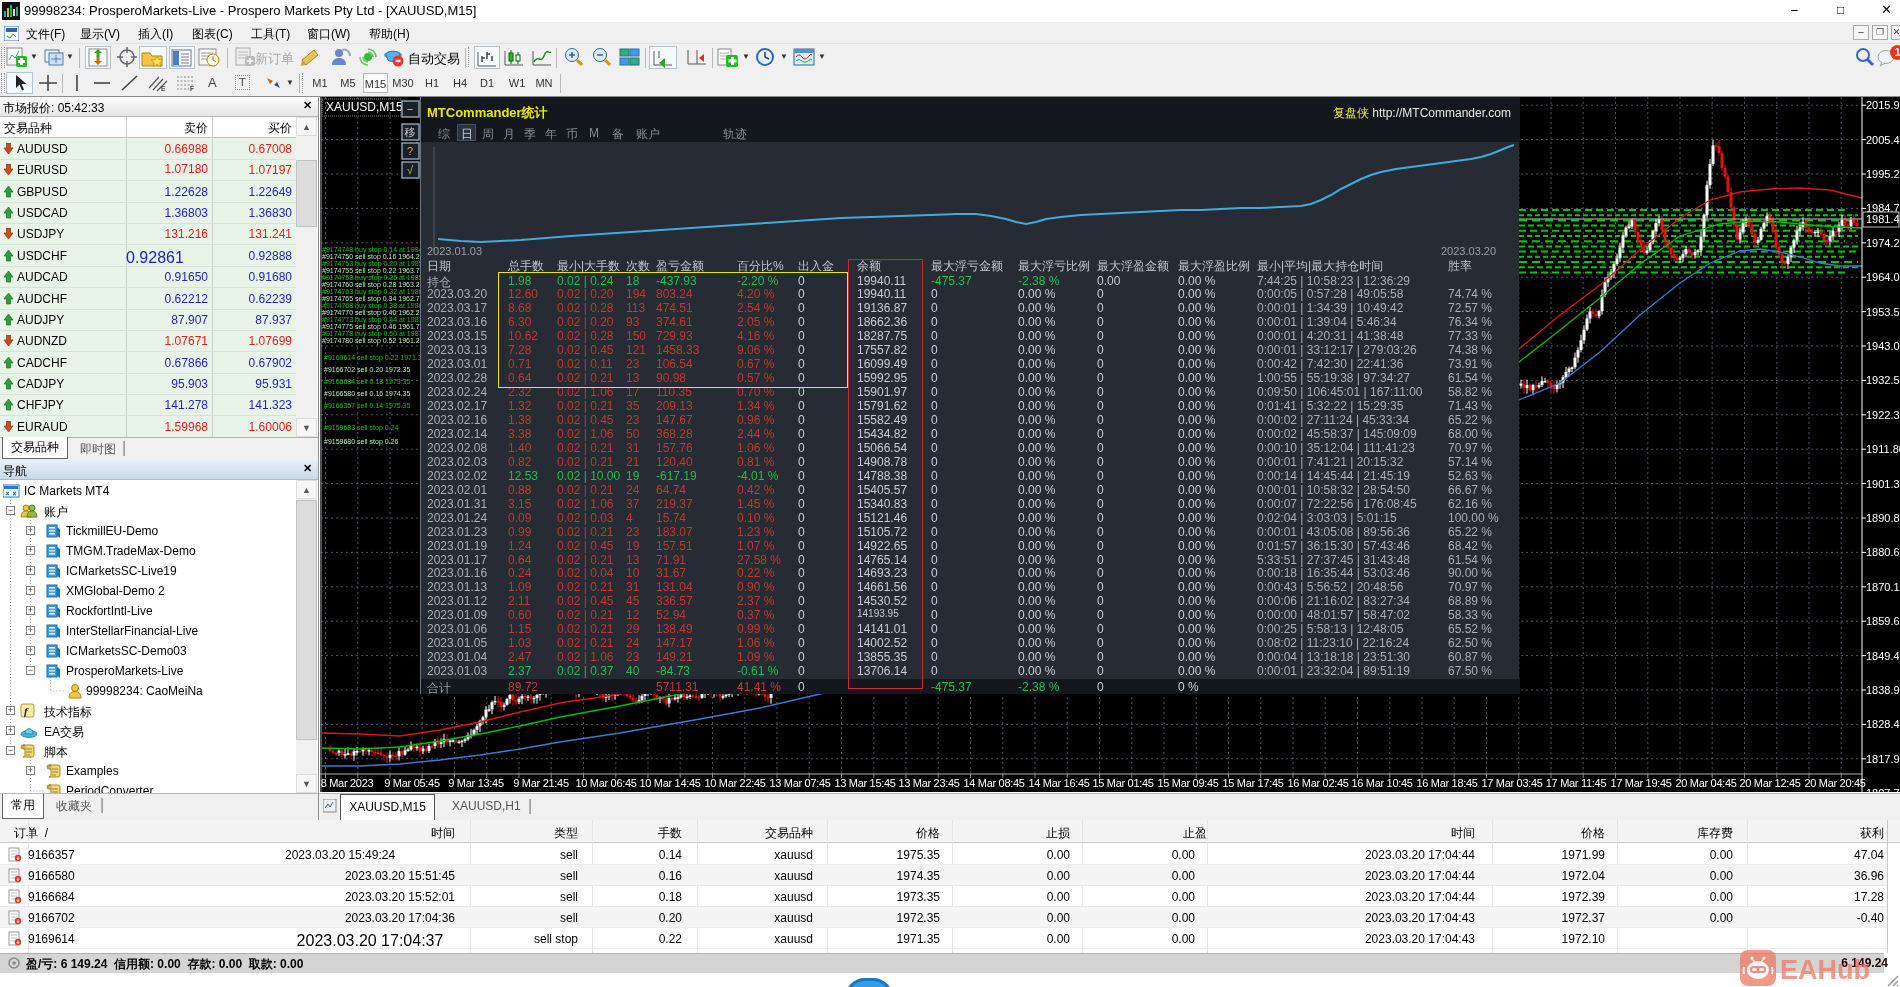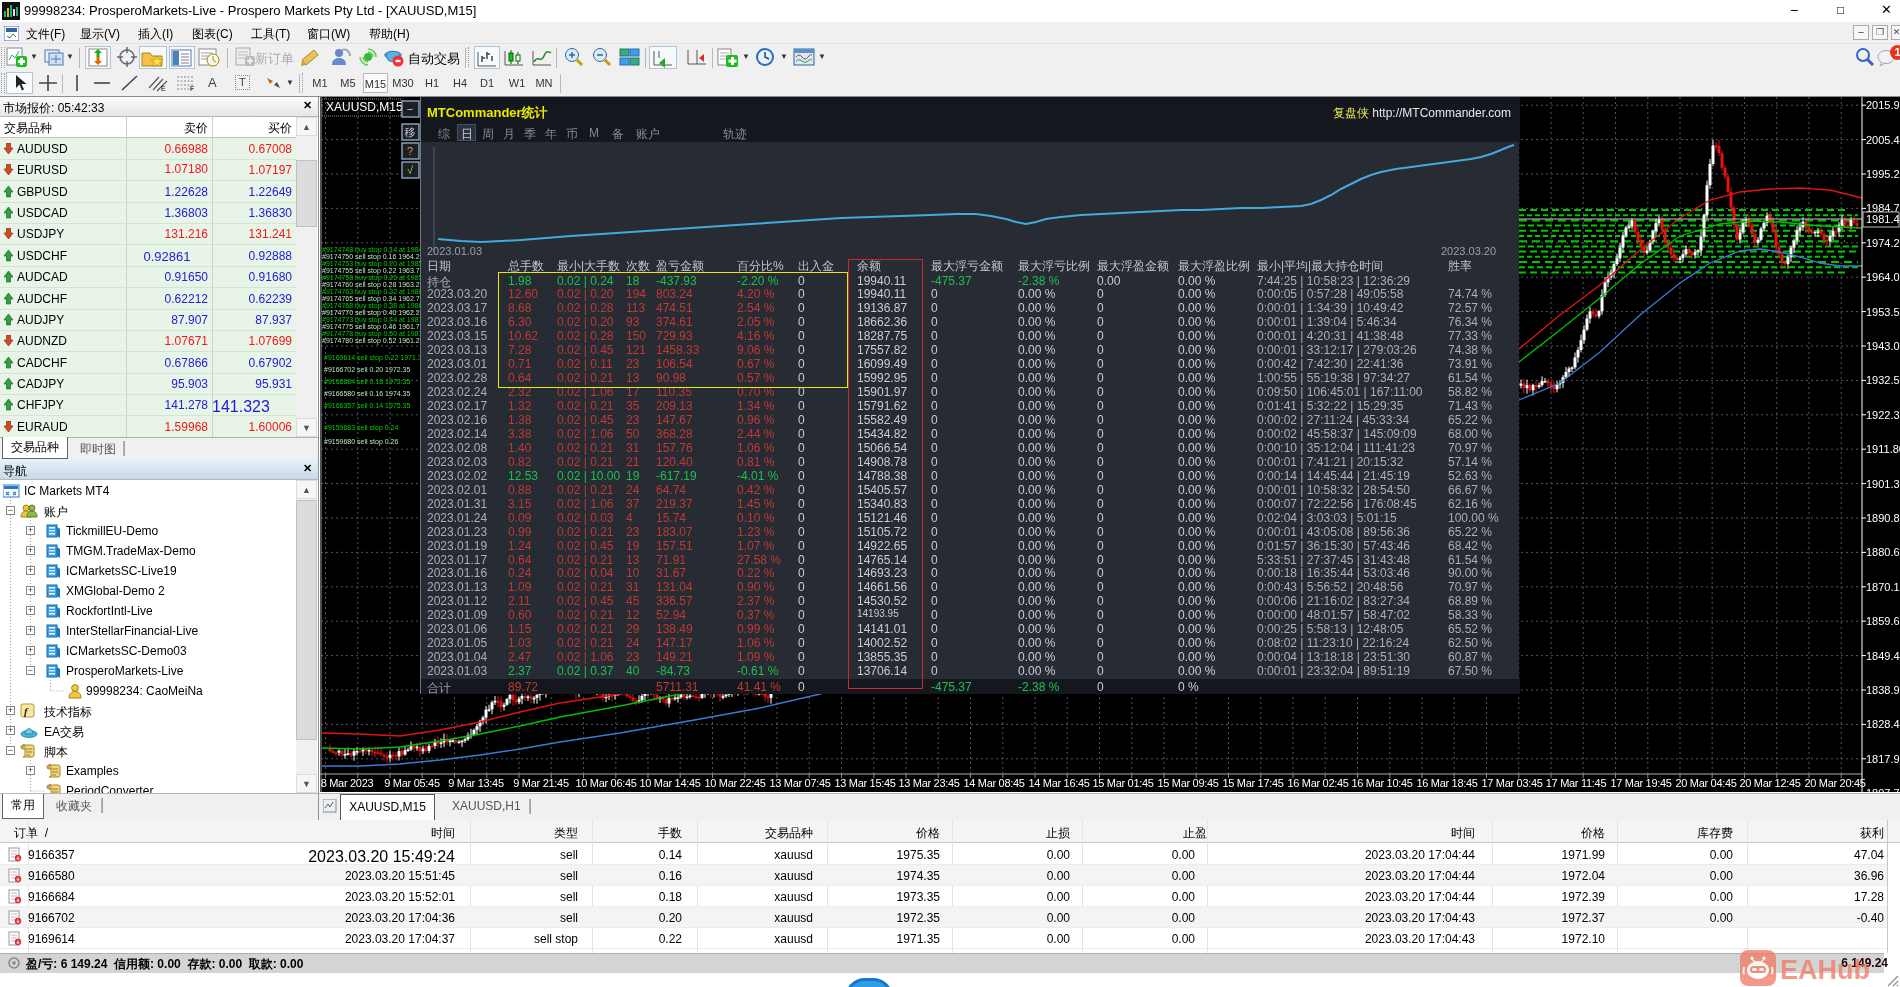--- a/index.html
+++ b/index.html
@@ -1546,21 +1546,21 @@
     <path d="M5.5 11 L10 5 L7.5 5 L7.5 0 L3.5 0 L3.5 5 L1 5 Z" fill="#d2491f" stroke="#8a2f10" stroke-width="0.7"></path>
   </svg>
 <span class="abs" style="left:17px;top:227px;font-size:12px;color:#000">USDJPY</span>
 <span class="abs" style="left:126px;top:227px;width:82px;text-align:right;font-size:12px;color:#f01818">131.216</span>
 <span class="abs" style="left:212px;top:227px;width:80px;text-align:right;font-size:12px;color:#f01818">131.241</span>
 <div class="abs" style="left:0;top:244px;width:296px;height:1px;background:#d4e4d4"></div>
 <svg class="abs" style="left:3px;top:250px" width="11" height="12">
     <path d="M5.5 0 L10 6 L7.5 6 L7.5 11 L3.5 11 L3.5 6 L1 6 Z" fill="#2f9e3f" stroke="#1a6a28" stroke-width="0.7"></path>
   </svg>
 <span class="abs" style="left:17px;top:249px;font-size:12px;color:#000">USDCHF</span>
-<span class="abs" style="left:126px;top:249px;width:82px;text-align:center;font-size:13px;color:#2020d0">0.92861</span>
+<span class="abs" style="left:126px;top:249px;width:82px;text-align:left;font-size:16px;color:#2020d0">0.92861</span>
 <span class="abs" style="left:212px;top:249px;width:80px;text-align:right;font-size:12px;color:#2020d0">0.92888</span>
 <div class="abs" style="left:0;top:266px;width:296px;height:1px;background:#d4e4d4"></div>
 <svg class="abs" style="left:3px;top:271px" width="11" height="12">
     <path d="M5.5 0 L10 6 L7.5 6 L7.5 11 L3.5 11 L3.5 6 L1 6 Z" fill="#2f9e3f" stroke="#1a6a28" stroke-width="0.7"></path>
   </svg>
 <span class="abs" style="left:17px;top:270px;font-size:12px;color:#000">AUDCAD</span>
 <span class="abs" style="left:126px;top:270px;width:82px;text-align:right;font-size:12px;color:#2020d0">0.91650</span>
 <span class="abs" style="left:212px;top:270px;width:80px;text-align:right;font-size:12px;color:#2020d0">0.91680</span>
 <div class="abs" style="left:0;top:287px;width:296px;height:1px;background:#d4e4d4"></div>
 <svg class="abs" style="left:3px;top:293px" width="11" height="12">
@@ -1596,21 +1596,21 @@
   </svg>
 <span class="abs" style="left:17px;top:377px;font-size:12px;color:#000">CADJPY</span>
 <span class="abs" style="left:126px;top:377px;width:82px;text-align:right;font-size:12px;color:#2020d0">95.903</span>
 <span class="abs" style="left:212px;top:377px;width:80px;text-align:right;font-size:12px;color:#2020d0">95.931</span>
 <div class="abs" style="left:0;top:394px;width:296px;height:1px;background:#d4e4d4"></div>
 <svg class="abs" style="left:3px;top:399px" width="11" height="12">
     <path d="M5.5 0 L10 6 L7.5 6 L7.5 11 L3.5 11 L3.5 6 L1 6 Z" fill="#2f9e3f" stroke="#1a6a28" stroke-width="0.7"></path>
   </svg>
 <span class="abs" style="left:17px;top:398px;font-size:12px;color:#000">CHFJPY</span>
 <span class="abs" style="left:126px;top:398px;width:82px;text-align:right;font-size:12px;color:#2020d0">141.278</span>
-<span class="abs" style="left:212px;top:398px;width:80px;font-size:16px;color:#2020d0">141.323</span>
+<span class="abs" style="left:212px;top:398px;width:80px;text-align:right;font-size:12px;color:#2020d0">141.323</span>
 <div class="abs" style="left:0;top:415px;width:296px;height:1px;background:#d4e4d4"></div>
 <svg class="abs" style="left:3px;top:421px" width="11" height="12">
     <path d="M5.5 11 L10 5 L7.5 5 L7.5 0 L3.5 0 L3.5 5 L1 5 Z" fill="#d2491f" stroke="#8a2f10" stroke-width="0.7"></path>
   </svg>
 <span class="abs" style="left:17px;top:420px;font-size:12px;color:#000">EURAUD</span>
 <span class="abs" style="left:126px;top:420px;width:82px;text-align:right;font-size:12px;color:#f01818">1.59968</span>
 <span class="abs" style="left:212px;top:420px;width:80px;text-align:right;font-size:12px;color:#f01818">1.60006</span>
 <div class="abs" style="left:0;top:437px;width:296px;height:1px;background:#d4e4d4"></div>
 <div class="abs" style="left:296px;top:117px;width:21px;height:320px;background:#f0f0f0"></div>
 <div class="abs" style="left:296px;top:117px;width:21px;height:19px;background:#f6f6f6;border:1px solid #dcdcdc;text-align:center;font-size:9px;color:#555;line-height:18px">▲</div>
@@ -2254,21 +2254,21 @@
 <div class="abs" style="left:1747px;top:820px;width:1px;height:133px;background:#e4e4e4"></div>
 <div class="abs" style="left:1887px;top:820px;width:1px;height:133px;background:#c8c8c8"></div>
 <div class="abs" style="left:0;top:864px;width:1887px;height:1px;background:#ececec"></div>
 <svg class="abs" style="left:8px;top:847px" width="14" height="15">
     <rect x="1" y="1" width="10" height="13" fill="#fff" stroke="#999"></rect>
     <path d="M3 4 h6 M3 7 h6 M3 10 h4" stroke="#bbb"></path>
     <circle cx="10" cy="11" r="3.2" fill="#d33"></circle>
     <path d="M10 9.5 v3 M8.8 11.2 l1.2 1.4 1.2 -1.4" stroke="#fff" stroke-width="0.9" fill="none"></path>
   </svg>
 <span class="abs" style="left:28px;top:848px;font-size:12px;color:#000">9166357</span>
-<span class="abs" style="left:285px;top:848px;width:170px;text-align:right;font-size:16px;color:#000">2023.03.20 15:49:24</span>
+<span class="abs" style="left:285px;top:848px;width:170px;font-size:12px;color:#000">2023.03.20 15:49:24</span>
 <span class="abs" style="left:408px;top:848px;width:170px;text-align:right;font-size:12px;color:#000">sell</span>
 <span class="abs" style="left:512px;top:848px;width:170px;text-align:right;font-size:12px;color:#000">0.14</span>
 <span class="abs" style="left:643px;top:848px;width:170px;text-align:right;font-size:12px;color:#000">xauusd</span>
 <span class="abs" style="left:770px;top:848px;width:170px;text-align:right;font-size:12px;color:#000">1975.35</span>
 <span class="abs" style="left:900px;top:848px;width:170px;text-align:right;font-size:12px;color:#000">0.00</span>
 <span class="abs" style="left:1025px;top:848px;width:170px;text-align:right;font-size:12px;color:#000">0.00</span>
 <span class="abs" style="left:1305px;top:848px;width:170px;text-align:right;font-size:12px;color:#000">2023.03.20 17:04:44</span>
 <span class="abs" style="left:1435px;top:848px;width:170px;text-align:right;font-size:12px;color:#000">1971.99</span>
 <span class="abs" style="left:1563px;top:848px;width:170px;text-align:right;font-size:12px;color:#000">0.00</span>
 <span class="abs" style="left:1714px;top:848px;width:170px;text-align:right;font-size:12px;color:#000">47.04</span>
@@ -2332,21 +2332,21 @@
 <span class="abs" style="left:1563px;top:911px;width:170px;text-align:right;font-size:12px;color:#000">0.00</span>
 <span class="abs" style="left:1714px;top:911px;width:170px;text-align:right;font-size:12px;color:#000">-0.40</span>
 <div class="abs" style="left:0;top:948px;width:1887px;height:1px;background:#ececec"></div>
 <svg class="abs" style="left:8px;top:931px" width="14" height="15">
     <rect x="1" y="1" width="10" height="13" fill="#fff" stroke="#999"></rect>
     <path d="M3 4 h6 M3 7 h6 M3 10 h4" stroke="#bbb"></path>
     <circle cx="10" cy="11" r="3.2" fill="#d33"></circle>
     <path d="M10 9.5 v3 M8.8 11.2 l1.2 1.4 1.2 -1.4" stroke="#fff" stroke-width="0.9" fill="none"></path>
   </svg>
 <span class="abs" style="left:28px;top:932px;font-size:12px;color:#000">9169614</span>
-<span class="abs" style="left:285px;top:932px;width:170px;text-align:right;font-size:12px;color:#000">2023.03.20 17:04:37</span>
+<span class="abs" style="left:285px;top:932px;width:170px;text-align:center;font-size:16px;color:#000">2023.03.20 17:04:37</span>
 <span class="abs" style="left:408px;top:932px;width:170px;text-align:right;font-size:12px;color:#000">sell stop</span>
 <span class="abs" style="left:512px;top:932px;width:170px;text-align:right;font-size:12px;color:#000">0.22</span>
 <span class="abs" style="left:643px;top:932px;width:170px;text-align:right;font-size:12px;color:#000">xauusd</span>
 <span class="abs" style="left:770px;top:932px;width:170px;text-align:right;font-size:12px;color:#000">1971.35</span>
 <span class="abs" style="left:900px;top:932px;width:170px;text-align:right;font-size:12px;color:#000">0.00</span>
 <span class="abs" style="left:1025px;top:932px;width:170px;text-align:right;font-size:12px;color:#000">0.00</span>
 <span class="abs" style="left:1305px;top:932px;width:170px;text-align:right;font-size:12px;color:#000">2023.03.20 17:04:43</span>
 <span class="abs" style="left:1435px;top:932px;width:170px;text-align:right;font-size:12px;color:#000">1972.10</span>
 <div class="abs" style="left:0;top:953px;width:1884px;height:20px;background:#d4d4d4;border-top:1px solid #b0b0b0"></div>
 <svg class="abs" style="left:8px;top:957px" width="12" height="12">

